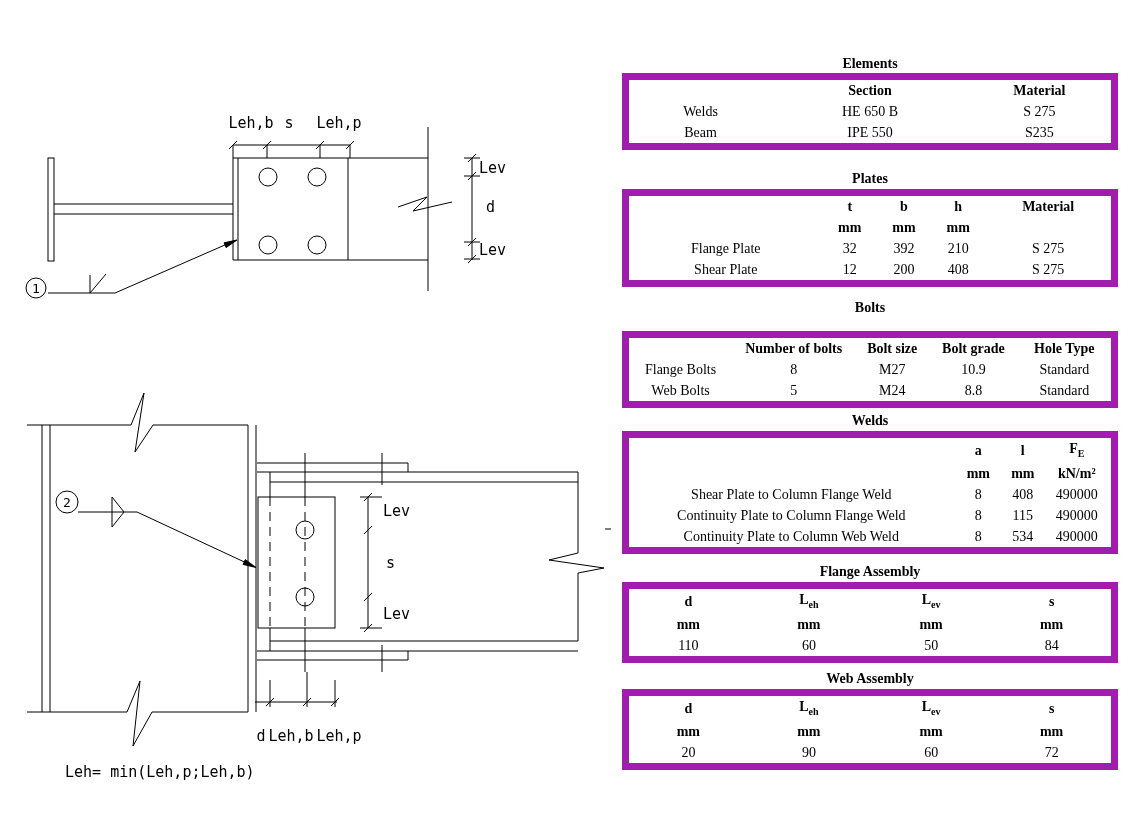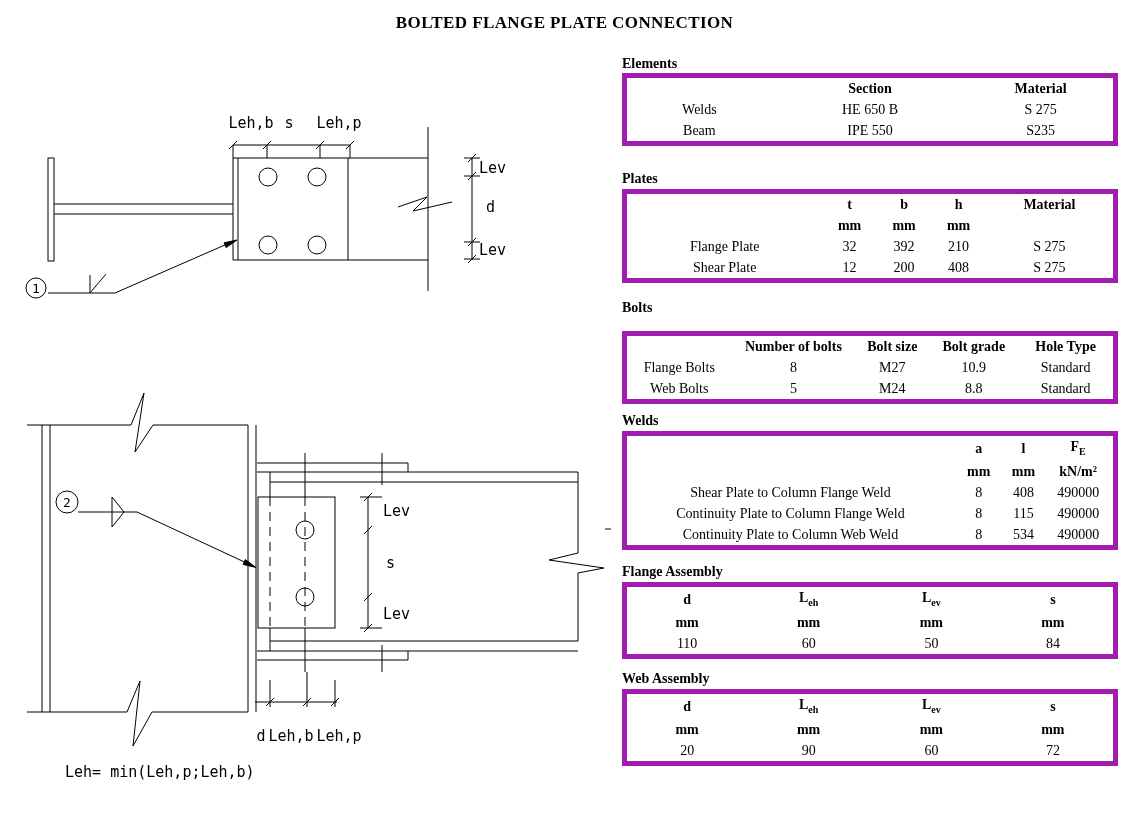--- a/index.html
+++ b/index.html
@@ -2,40 +2,39 @@
 <html><head>
 <meta charset="utf-8">
 <style>
   html,body{margin:0;padding:0;background:#fff;}
   .sheet{position:relative;width:1129px;height:815px;background:#fff;overflow:hidden;
          font-family:"Liberation Serif",serif;color:#000;}
   .page-title{position:absolute;top:13px;left:0;width:100%;text-align:center;
               font-weight:bold;font-size:17px;letter-spacing:.4px;}
   .drawing-svg{position:absolute;left:0;top:0;}
   .tblock{position:absolute;left:622px;width:496px;}
-  .ttitle{width:100%;text-align:left;font-weight:bold;font-size:14px;line-height:15px;}
-  table.tbl{width:100%;border:5px solid #a21caf;border-collapse:collapse;table-layout:fixed;
+  .ttitle{width:100%;text-align:center;font-weight:bold;font-size:14px;line-height:15px;}
+  table.tbl{width:100%;border:7px solid #a21caf;border-collapse:collapse;table-layout:fixed;
             font-size:14px;padding-left:18px;}
   table.tbl th,table.tbl td{padding:0;text-align:center;vertical-align:middle;
             font-weight:normal;height:21px;line-height:15px;overflow:hidden;white-space:nowrap;}
   table.tbl th{font-weight:bold;}
   table.tbl .hrow-tall th{height:25px;}
   sub{font-size:10px;font-weight:bold;}
   svg text{font-family:"DejaVu Sans Mono",monospace;font-size:15px;fill:#000;}
   svg .callout-num{font-size:13px;}
   svg .formula{font-size:15px;}
   svg path,svg circle,svg line,svg rect{stroke:#000;stroke-width:1;fill:none;}
   svg .filled{fill:#000;stroke:#000;}
 </style>
 </head>
 <body>
 
 <div class="sheet">
 
-  <div class="page-title">BOLTED FLANGE PLATE CONNECTION</div>
 
   <svg class="drawing-svg" width="622" height="815" viewBox="0 0 622 815">
 
     <g>
 
       <rect x="48" y="158" width="6" height="103"></rect>
       <path d="M54 204 H233 M54 214 H233"></path>
       <path d="M233 158 V260 M238 158 V260"></path>
 
       <path d="M233 158 H428 M233 260 H428 M348 158 V260"></path>

